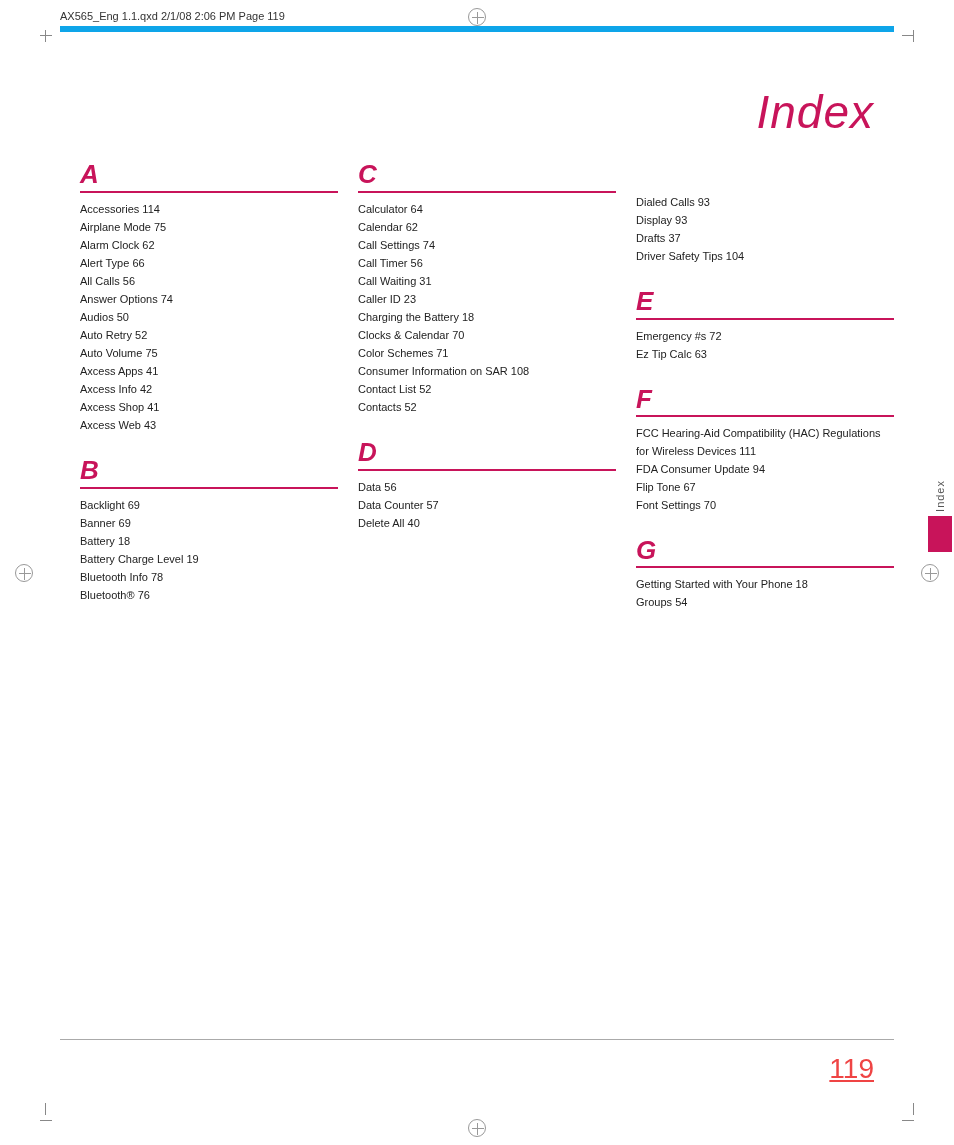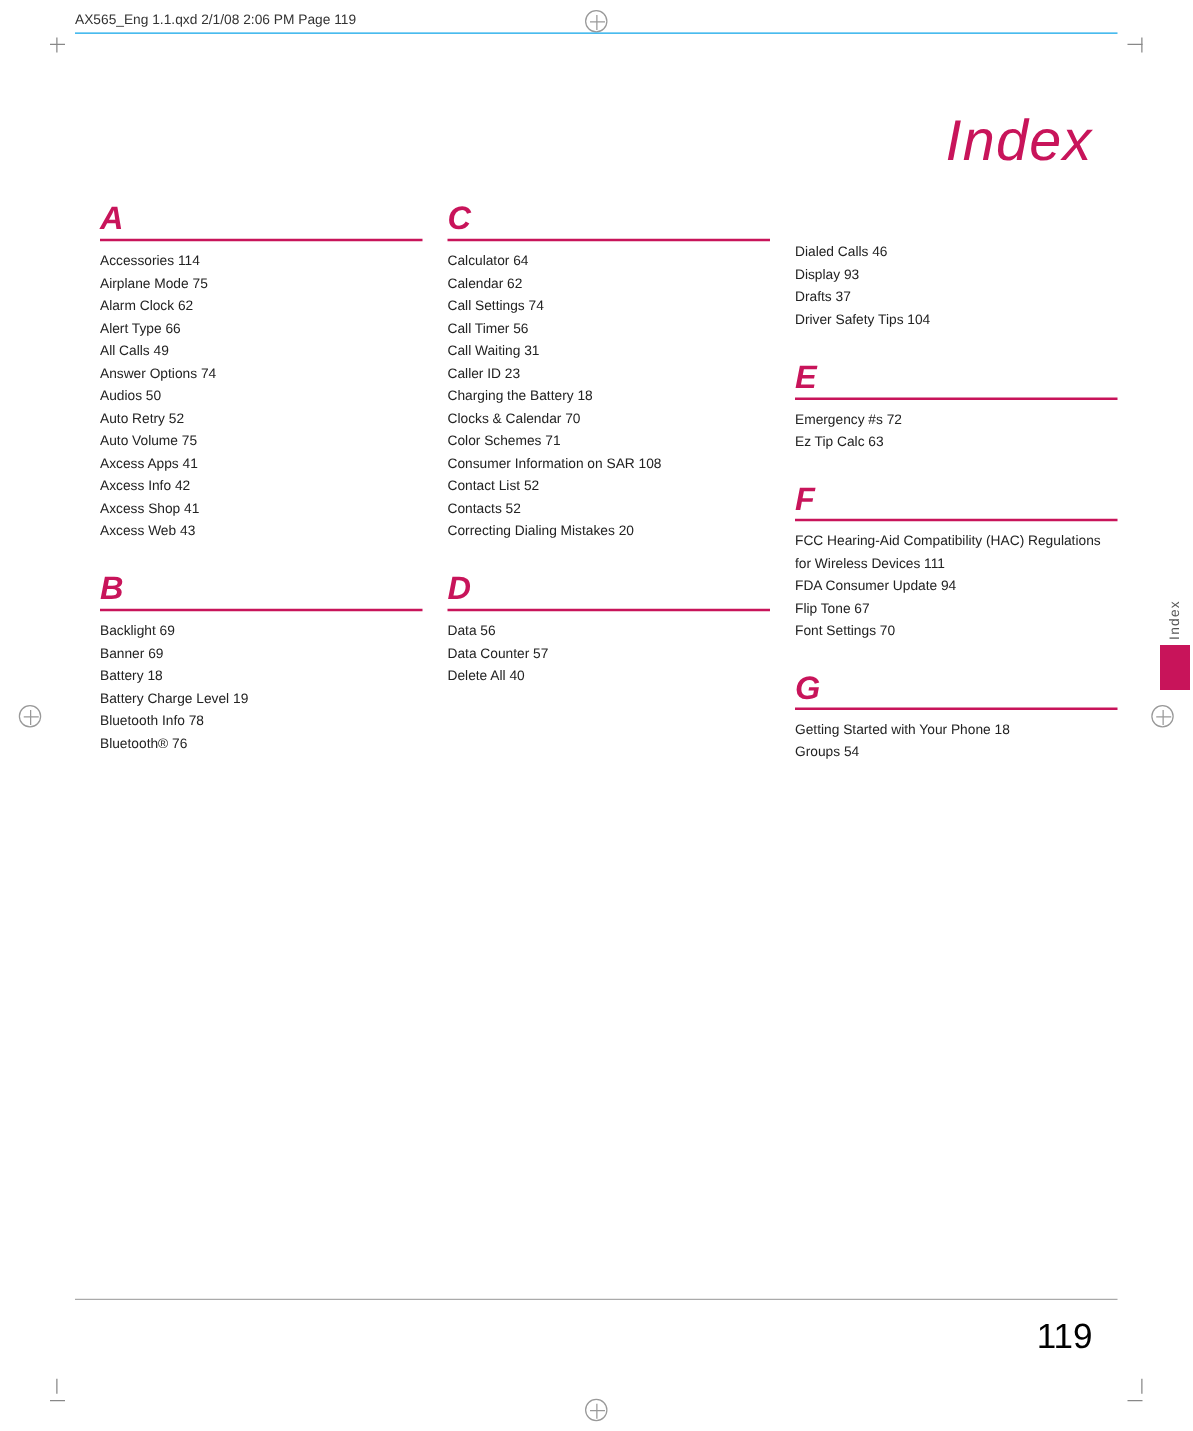--- a/index.html
+++ b/index.html
@@ -17,21 +17,21 @@
     
     .header-bar {
       position: absolute;
       top: 10px;
       left: 60px;
       right: 60px;
       font-size: 11px;
       color: #333;
       display: flex;
       justify-content: space-between;
-      border-bottom: 1px solid #0ea5e9;
+      border-bottom: 6px solid #0ea5e9;
       padding-bottom: 4px;
     }
 
     
     .page-title {
       position: absolute;
       top: 85px;
       right: 80px;
       font-size: 46px;
       font-weight: 300;
@@ -110,22 +110,23 @@
     .section-block {
       margin-bottom: 22px;
     }
 
     
     .page-number {
       position: absolute;
       bottom: 60px;
       right: 80px;
       font-size: 28px;
-      color: #000000;
+      color: #ef4444;
       font-weight: 300;
+      text-decoration: underline;
     }
 
     
     .bottom-line {
       position: absolute;
       bottom: 105px;
       left: 60px;
       right: 60px;
       height: 1px;
       background: #aaa;
@@ -245,21 +246,21 @@
 
   <div class="col">
 
     <div class="section-block">
       <div class="section-letter">A</div>
       <div class="section-divider"></div>
       <div class="index-entry">Accessories 114</div>
       <div class="index-entry">Airplane Mode 75</div>
       <div class="index-entry">Alarm Clock 62</div>
       <div class="index-entry">Alert Type 66</div>
-      <div class="index-entry">All Calls 49</div>
+      <div class="index-entry">All Calls 56</div>
       <div class="index-entry">Answer Options 74</div>
       <div class="index-entry">Audios 50</div>
       <div class="index-entry">Auto Retry 52</div>
       <div class="index-entry">Auto Volume 75</div>
       <div class="index-entry">Axcess Apps 41</div>
       <div class="index-entry">Axcess Info 42</div>
       <div class="index-entry">Axcess Shop 41</div>
       <div class="index-entry">Axcess Web 43</div>
     </div>
 
@@ -286,38 +287,37 @@
       <div class="index-entry">Call Settings 74</div>
       <div class="index-entry">Call Timer 56</div>
       <div class="index-entry">Call Waiting 31</div>
       <div class="index-entry">Caller ID 23</div>
       <div class="index-entry">Charging the Battery 18</div>
       <div class="index-entry">Clocks &amp; Calendar 70</div>
       <div class="index-entry">Color Schemes 71</div>
       <div class="index-entry">Consumer Information on SAR 108</div>
       <div class="index-entry">Contact List 52</div>
       <div class="index-entry">Contacts 52</div>
-      <div class="index-entry">Correcting Dialing Mistakes 20</div>
     </div>
 
     <div class="section-block">
       <div class="section-letter">D</div>
       <div class="section-divider"></div>
       <div class="index-entry">Data 56</div>
       <div class="index-entry">Data Counter 57</div>
       <div class="index-entry">Delete All 40</div>
     </div>
 
   </div>
 
   <div class="col">
 
     <div class="section-block">
       <div style="height:34px;"></div>
-      <div class="index-entry">Dialed Calls 46</div>
+      <div class="index-entry">Dialed Calls 93</div>
       <div class="index-entry">Display 93</div>
       <div class="index-entry">Drafts 37</div>
       <div class="index-entry">Driver Safety Tips 104</div>
     </div>
 
     <div class="section-block">
       <div class="section-letter">E</div>
       <div class="section-divider"></div>
       <div class="index-entry">Emergency #s 72</div>
       <div class="index-entry">Ez Tip Calc 63</div>

